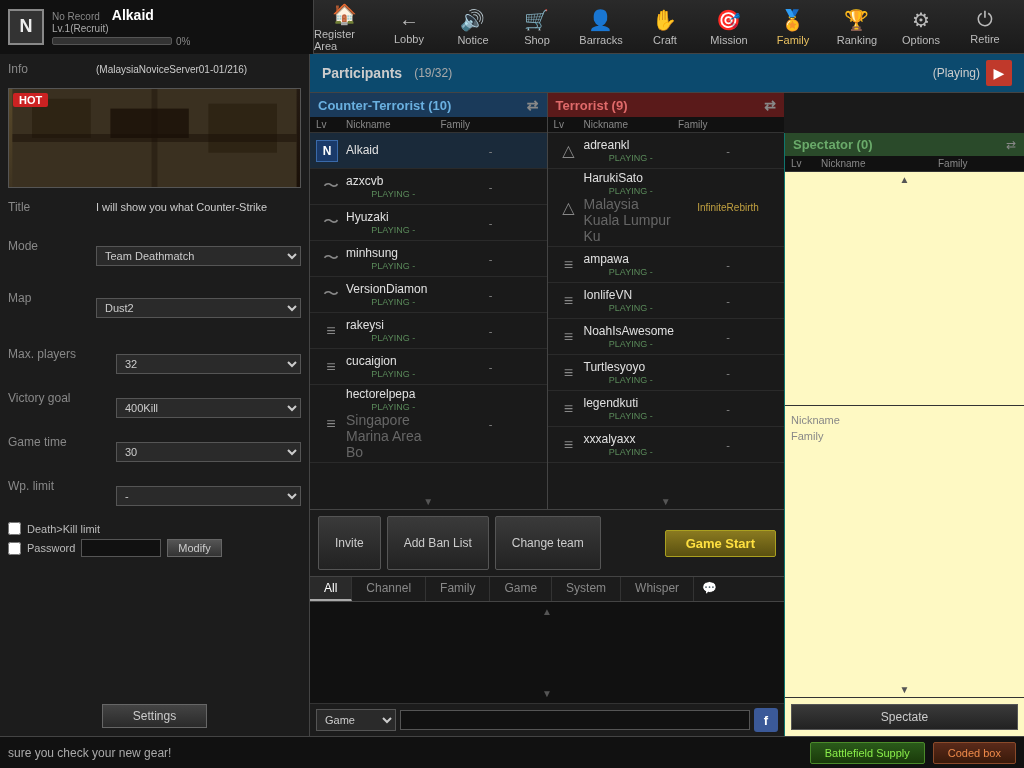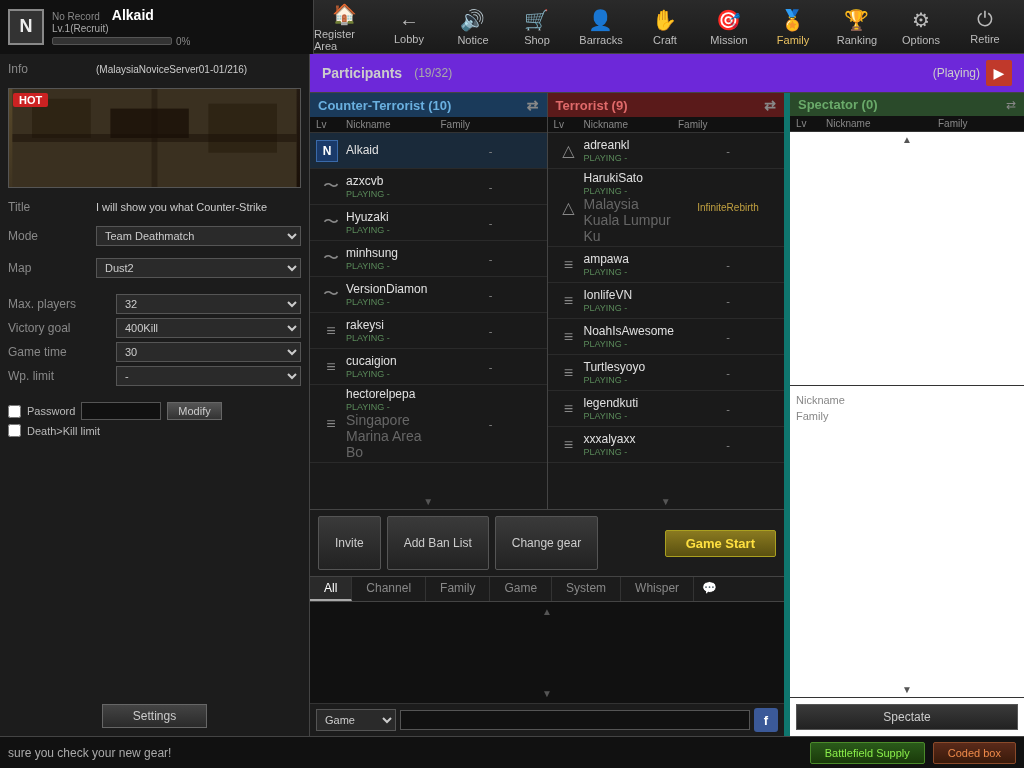--- a/index.html
+++ b/index.html
@@ -105,20 +105,21 @@
     .info-value.title-text { color: #ccc; font-size: 11px; overflow: hidden; white-space: nowrap; }
 
     .select-box {
       background: #2a2a2a;
       border: 1px solid #555;
       color: #ccc;
       padding: 2px 4px;
       width: 100%;
       font-size: 11px;
       cursor: pointer;
+      margin-top: 20px;
     }
 
     .map-preview {
       width: 100%;
       height: 100px;
       background: #333;
       border: 1px solid #555;
       position: relative;
       overflow: hidden;
     }
@@ -183,21 +184,21 @@
     .right-area {
       flex: 1;
       display: flex;
       flex-direction: column;
     }
 
     
     .participants-header {
       display: flex;
       align-items: center;
-      background: #6d28d9;
+      background: #0c4a6e;
       border-bottom: 1px solid #444;
       padding: 6px 12px;
       gap: 12px;
     }
     .participants-title { font-size: 14px; color: #ccc; font-weight: bold; }
     .participants-count { color: #aaa; font-size: 12px; }
     .playing-badge {
       margin-left: auto;
       color: #ccc;
       font-size: 12px;
@@ -271,21 +272,21 @@
       border: 1px solid #3a6aaa;
       display: flex;
       align-items: center;
       justify-content: center;
       font-size: 12px;
       font-weight: bold;
       color: #fff;
     }
     .player-nick-col { }
     .player-nick { font-size: 12px; color: #e0e0e0; }
-    .player-sub { font-size: 9px; color: #5a8a5a; margin-top: 1px; }
+    .player-sub { font-size: 9px; color: #5a8a5a; margin-top: 1px; text-align: center; }
     .player-location { font-size: 14px; color: #666; }
     .player-family { font-size: 11px; color: #888; text-align: center; }
 
     
     .buttons-row {
       display: flex;
       gap: 6px;
       padding: 6px 8px;
       background: #1c1c1c;
       border-top: 1px solid #444;
@@ -370,24 +371,25 @@
       justify-content: center;
       color: #fff;
       font-size: 13px;
       font-weight: bold;
       cursor: pointer;
     }
 
     
     .spectator-panel {
       width: 240px;
-      background: #ffffff;
-      border-left: 6px solid #0f766e;
+      background: #fef9c3;
+      border-left: 1px solid #0f766e;
       display: flex;
       flex-direction: column;
+      margin-top: 40px;
     }
     .spectator-header {
       display: flex;
       align-items: center;
       background: #2a4a2a;
       padding: 4px 8px;
     }
     .spectator-title { color: #6aaa6a; font-size: 13px; font-weight: bold; flex: 1; }
     .spectator-refresh { color: #888; cursor: pointer; }
     .spectator-cols {
@@ -584,28 +586,28 @@
       </select>
       <span class="info-label">Wp. limit</span>
       <select class="select-box">
         <option>-</option>
       </select>
     </div>
 
 
     <div class="checkbox-section">
       <div class="checkbox-row">
+        <input type="checkbox" id="dk-check" style="">
+        <label for="dk-check">Death&gt;Kill limit</label>
+      </div>
+      <div class="checkbox-row">
         <input type="checkbox" id="pw-check" style="">
         <label for="pw-check">Password</label>
         <input type="text" class="password-input" style="">
         <button class="modify-btn">Modify</button>
-      </div>
-      <div class="checkbox-row">
-        <input type="checkbox" id="dk-check" style="">
-        <label for="dk-check">Death&gt;Kill limit</label>
       </div>
     </div>
 
     <div style="flex:1;"></div>
 
     <div class="settings-btn-row">
       <button class="settings-btn">Settings</button>
     </div>
   </div>
 
@@ -804,21 +806,21 @@
 
             </div>
             <div class="scroll-arrow">▼</div>
           </div>
 
         </div>
 
         <div class="buttons-row">
           <button class="action-btn">Invite</button>
           <button class="action-btn">Add Ban List</button>
-          <button class="action-btn">Change gear</button>
+          <button class="action-btn">Change team</button>
           <button class="game-start-btn">Game Start</button>
         </div>
 
         <div class="chat-area">
           <div class="chat-tabs">
             <div class="chat-tab active">All</div>
             <div class="chat-tab">Channel</div>
             <div class="chat-tab">Family</div>
             <div class="chat-tab">Game</div>
             <div class="chat-tab">System</div>

